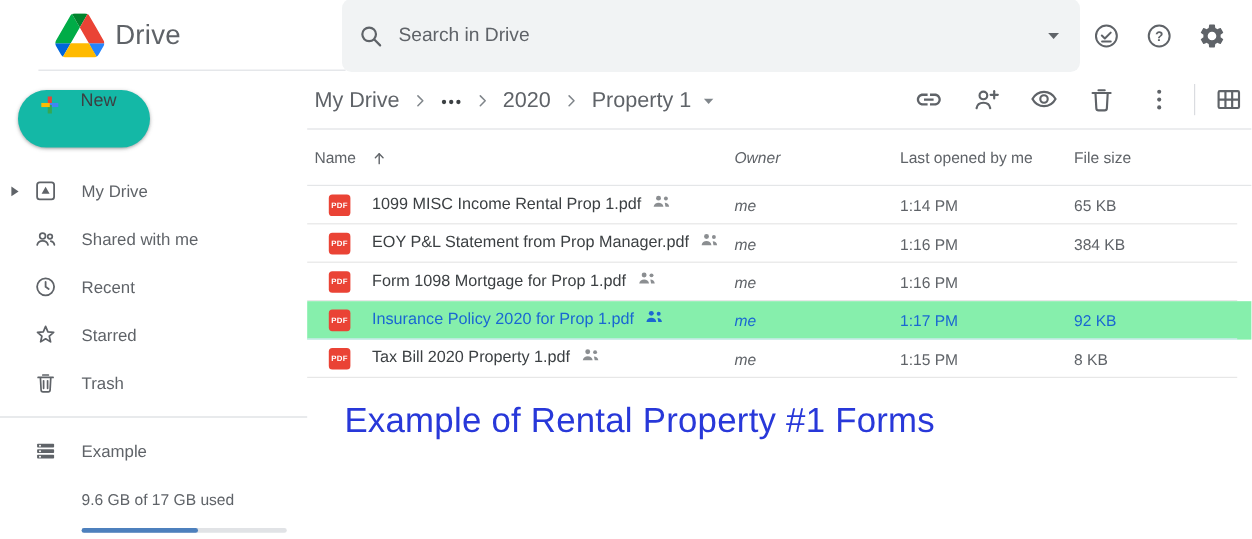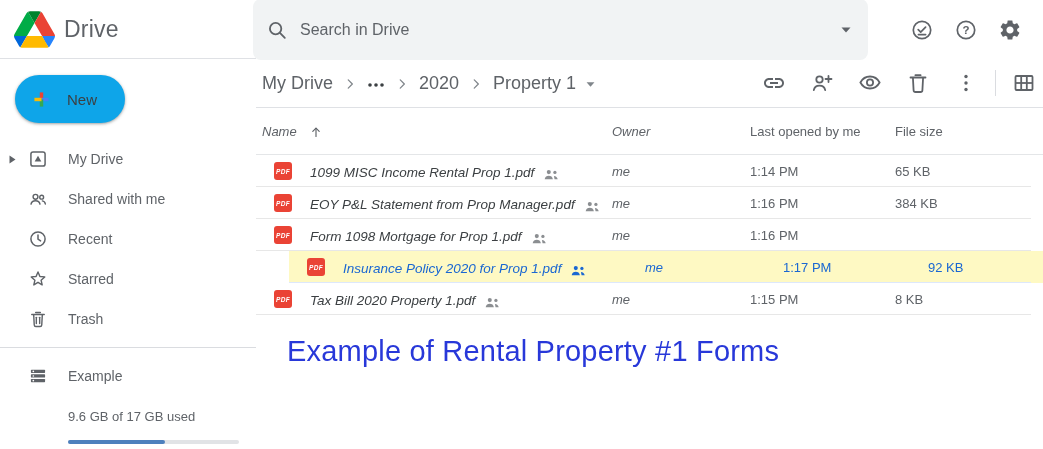--- a/index.html
+++ b/index.html
@@ -1,33 +1,33 @@
 <!DOCTYPE html>
 <html><head>
 <meta charset="utf-8">
 <style>
   * { margin:0; padding:0; box-sizing:border-box; }
   html,body { width:1043px; height:449px; overflow:hidden; background:#fff;
     font-family:"Liberation Sans","DejaVu Sans",sans-serif; color:#5f6368; }
-  .topbar { height:59px; display:flex; align-items:center; }
+  .topbar { height:59px; display:flex; align-items:center;margin-left:32px; }
   .logo-area { width:256px; height:59px; flex:none; display:flex; align-items:center;
     padding-left:14px; border-bottom:1px solid #dfe1e5; }
   .wordmark { font-size:23px; color:#5f6368; margin-left:9px; letter-spacing:.2px; }
   .search-bar { width:615px; height:61px; background:#f1f3f4; border-radius:8px;
     display:flex; align-items:center; padding:0 16px 0 13px; margin-left:-3px; }
   .search-bar input { flex:1; border:none; outline:none; background:transparent;
     font-size:16px; color:#3c4043; margin-left:12px; font-family:inherit; }
   .search-bar input::placeholder { color:#5f6368; opacity:1; }
   .top-icons { margin-left:auto; display:flex; align-items:center; gap:20px; padding-right:21px; }
   .iconbtn { width:24px; height:24px; display:flex; align-items:center; justify-content:center; cursor:pointer; }
 
   .body-row { display:flex; height:390px; }
   .sidebar { width:256px; flex:none; }
-  .new-btn { margin:16px 0 0 15px; width:110px; height:48px; border-radius:24px; background:#0ea5e9;
-    display:flex; align-items:center; padding-left:14px; gap:13px; cursor:pointer;
+  .new-btn { margin:16px 0 0 15px; width:110px; height:48px; border-radius:24px; background:#14b8a6;
+    display:flex; padding-left:14px; gap:13px; cursor:pointer;
     box-shadow:0 1px 2px 0 rgba(60,64,67,.30), 0 1px 3px 1px rgba(60,64,67,.15); }
   .new-label { font-size:15px; color:#3c4043; }
   .nav { margin-top:16px; }
   .nav-item { height:40px; display:flex; align-items:center; padding-left:28px; position:relative;
     font-size:14px; color:#5f6368; cursor:pointer; }
   .nav-item .nicon { width:20px; height:20px; margin-right:20px; flex:none; }
   .expander { position:absolute; left:9px; top:16px; }
   .sb-divider { border-top:1px solid #dadce0; margin-top:8px; }
   .storage-wrap { margin-top:8px; }
   .usage { margin:13px 0 16px 68px; font-size:13px; color:#5f6368; }
@@ -39,33 +39,33 @@
   .crumb { font-size:18px; color:#5f6368; cursor:pointer; white-space:nowrap; }
   .crumb-sep { margin:2px 10px 0 10px; display:flex; }
   .dots-btn { margin-top:3px; cursor:pointer; display:flex; }
   .caret-down { margin-left:9px; margin-top:3px; }
   .bar-icons { margin-left:auto; display:flex; align-items:center; padding-right:7px; }
   .tool { width:24px; height:24px; margin-left:24px; cursor:pointer; display:flex; align-items:center; justify-content:center; }
   .vsep { width:1px; height:26px; background:#dadce0; margin:0 16px 0 17px; }
 
   .thead { height:47px; border-bottom:1px solid #e4e6e8; display:flex; align-items:center;
     font-size:13px; color:#5f6368; }
-  .col-name { width:356px; flex:none; display:flex; align-items:flex-end; padding-left:6px;font-style:italic; }
+  .col-name { width:356px; flex:none; display:flex; align-items:flex-start; padding-left:6px; }
   .col-owner { width:138px; flex:none;font-style:italic; }
   .col-last { width:145px; flex:none; }
   .col-size { flex:1; }
   .sort-arrow { margin-left:12px; margin-top:1px; }
   .row { height:32px; display:flex; align-items:center; position:relative; font-size:13px; color:#5f6368; cursor:pointer; }
   .row::after { content:""; position:absolute; left:0; right:12px; bottom:0; border-bottom:1px solid #e7e7e7; }
   .row .col-name { padding-left:18px; }
   .pdf-chip { width:18px; height:18px; background:#ea4335; border-radius:3px; color:#fff; flex:none;
     font-size:6.5px; font-weight:bold; letter-spacing:.3px; display:flex; align-items:center; justify-content:center; }
   .fname { margin-left:18px; font-size:13.5px; color:#3c4043; font-weight:500; white-space:nowrap; }
   .shared-svg { margin-left:10px; fill:#5f6368; opacity:.72; flex:none; }
-  .row.selected { background:#fef9c3;margin-left:33px; }
+  .row.selected { background:#86efac; }
   .row.selected::after { border-bottom-color:#dde8fb; }
   .row.selected .col-owner, .row.selected .col-last, .row.selected .col-size,
   .row.selected .fname { color:#1a67d2; }
   .row.selected .shared-svg { fill:#1a67d2; opacity:1; }
   .caption { margin:20px 0 0 31px; font-size:29px; font-weight:normal; color:#2838d9; letter-spacing:.2px; }
   svg { display:block; }
 </style>
 </head>
 <body>
 

